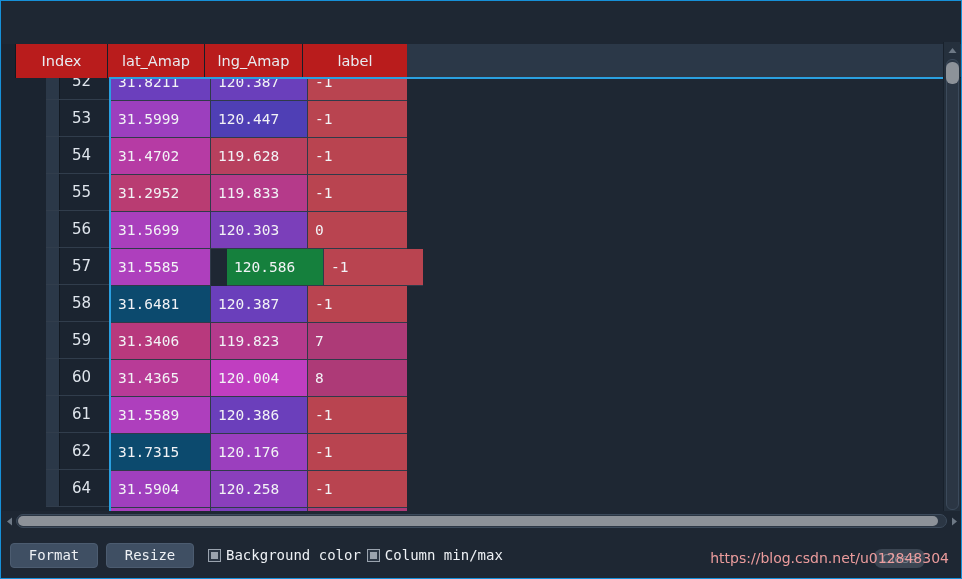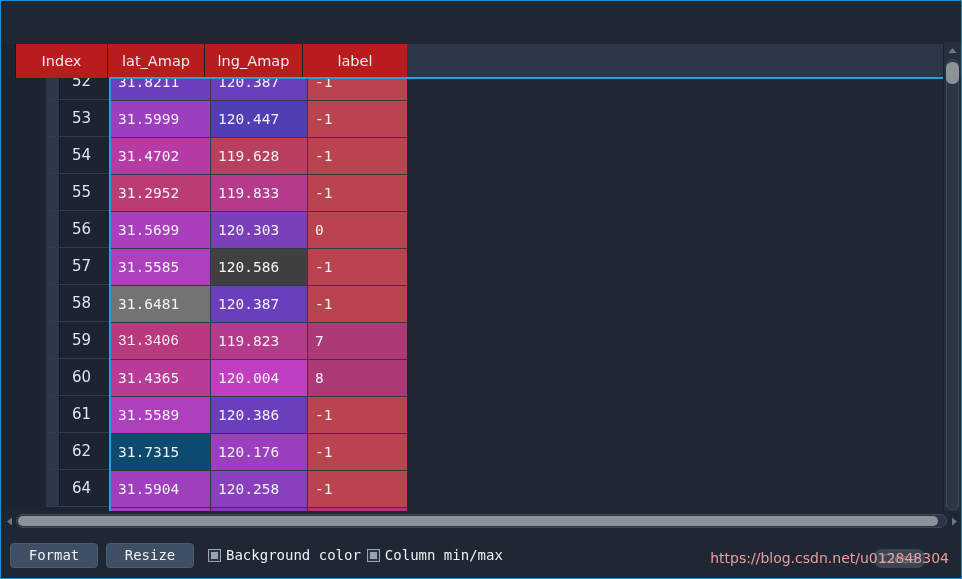--- a/index.html
+++ b/index.html
@@ -395,30 +395,30 @@
             <div class="dcell c1" style="background: rgb(181, 58, 138);">119.833</div>
             <div class="dcell c2" style="background: rgb(185, 68, 80);">-1</div>
           </div>
           <div class="drow">
             <div class="dcell c0" style="background: rgb(169, 63, 188);">31.5699</div>
             <div class="dcell c1" style="background: rgb(123, 63, 186);">120.303</div>
             <div class="dcell c2" style="background: rgb(185, 68, 80);">0</div>
           </div>
           <div class="drow">
             <div class="dcell c0" style="background: rgb(174, 63, 189);">31.5585</div>
-            <div class="dcell c1" style="background: #404040;">120.586</div>
-            <div class="dcell c2" style="background: rgb(185, 68, 80);">-1</div>
-          </div>
-          <div class="drow">
-            <div class="dcell c0" style="background: #737373;">31.6481</div>
+            <div class="dcell c1" style="background: #15803d; margin-left: 16px;">120.586</div>
+            <div class="dcell c2" style="background: rgb(185, 68, 80);">-1</div>
+          </div>
+          <div class="drow">
+            <div class="dcell c0" style="background: #0c4a6e;">31.6481</div>
             <div class="dcell c1" style="background: rgb(106, 63, 187);">120.387</div>
             <div class="dcell c2" style="background: rgb(185, 68, 80);">-1</div>
           </div>
           <div class="drow">
-            <div class="dcell c0" style="background: rgb(184, 57, 125); font-family: Liberation Mono, monospace;">31.3406</div>
+            <div class="dcell c0" style="background: rgb(184, 57, 125);">31.3406</div>
             <div class="dcell c1" style="background: rgb(180, 58, 140);">119.823</div>
             <div class="dcell c2" style="background: rgb(173, 58, 119);">7</div>
           </div>
           <div class="drow">
             <div class="dcell c0" style="background: rgb(184, 59, 151);">31.4365</div>
             <div class="dcell c1" style="background: rgb(192, 62, 192);">120.004</div>
             <div class="dcell c2" style="background: rgb(173, 58, 119);">8</div>
           </div>
           <div class="drow">
             <div class="dcell c0" style="background: rgb(174, 63, 189);">31.5589</div>

